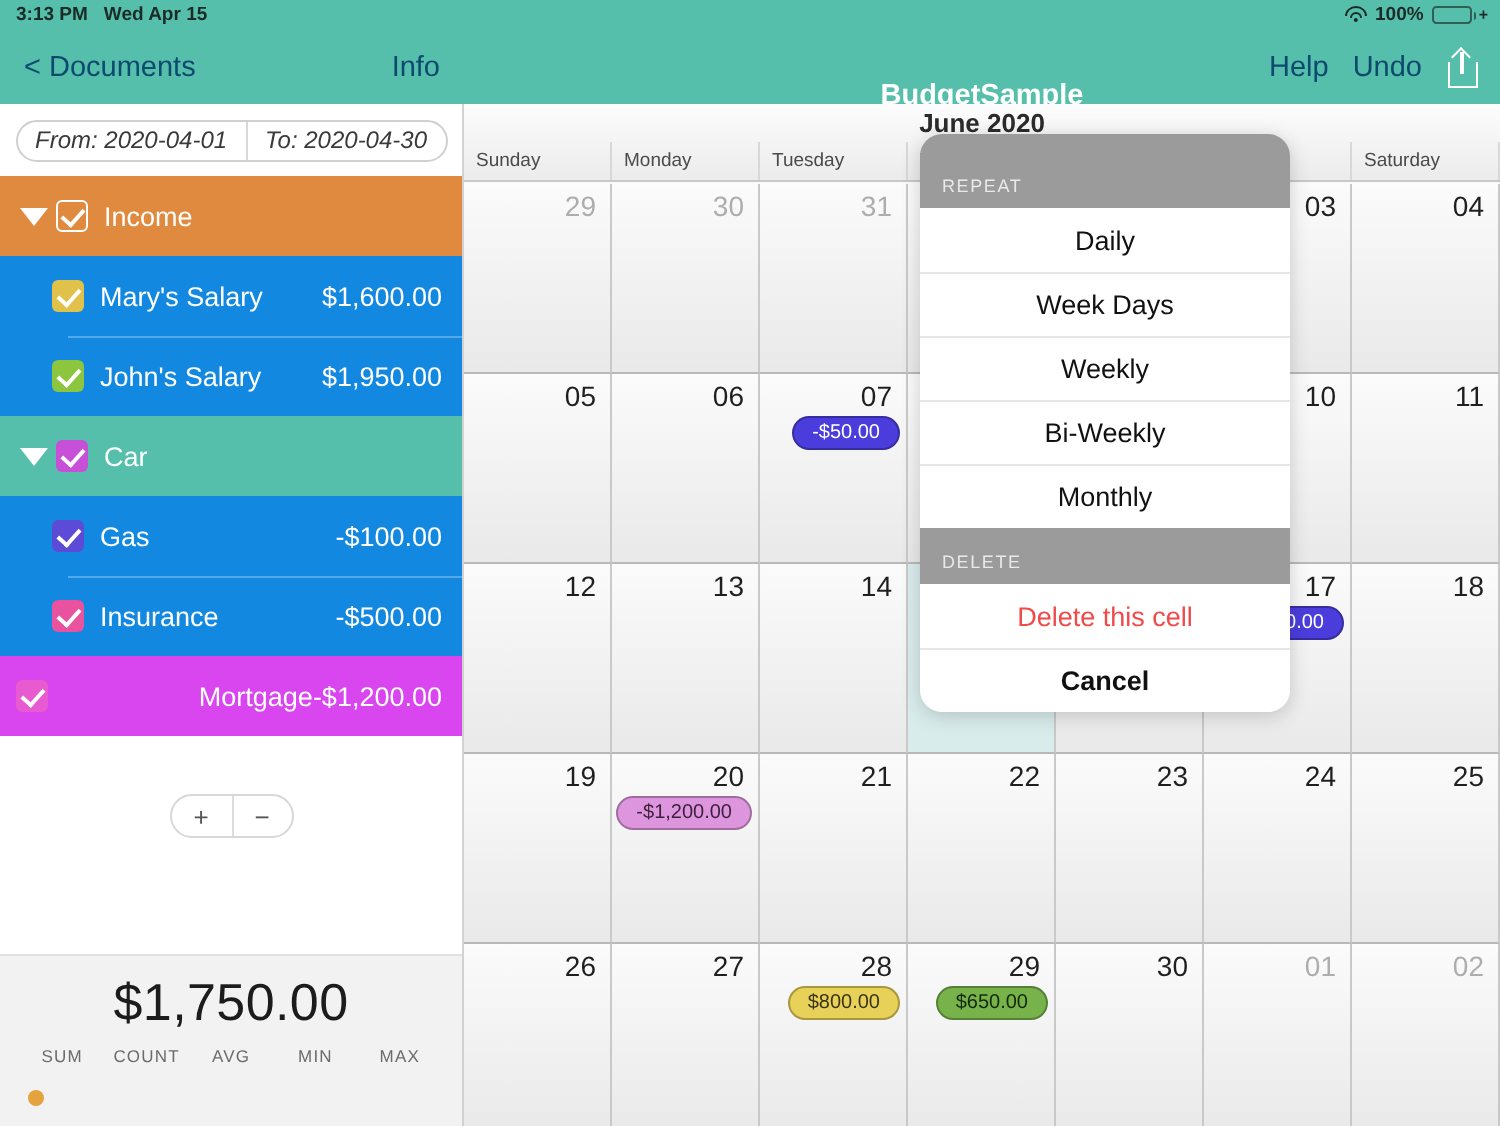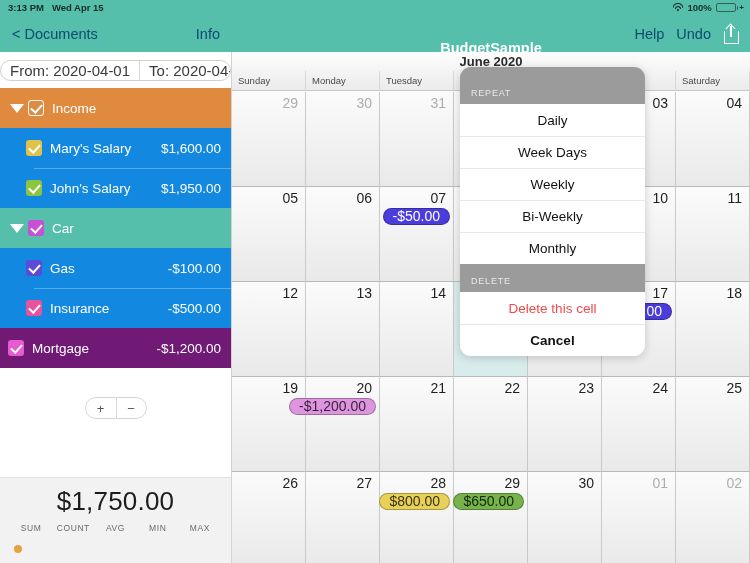--- a/index.html
+++ b/index.html
@@ -69,34 +69,34 @@
     background: #fff; border-right: 1px solid #d2d2d2;
   }
   .daterange-wrap { height: 36px; display: flex; align-items: center; justify-content: center; background: #fff; }
   .daterange {
     display: flex; align-items: stretch; height: 21px;
     border: 1px solid #cfcfcf; border-radius: 11px; overflow: hidden;
     background: #fff;
   }
   .dr-seg {
     display: flex; align-items: center; padding: 0 9px;
-    font-size: 15px; color: #3a3a3a; white-space: nowrap; cursor: pointer;
+    font-size: 12px; color: #3a3a3a; white-space: nowrap; cursor: pointer; font-style: italic;
   }
   .dr-seg + .dr-seg { border-left: 1px solid #d8d8d8; }
 
   .rows { position: relative; }
   .row {
     position: relative; display: flex; align-items: center;
     height: 40px; padding-left: 8px; padding-right: 10px;
     color: #fff; font-size: 13.5px; cursor: pointer;
   }
   .row.group   { background: #e08a3f; }
   .row.group2  { background: #56bfab; }
   .row.child   { background: #1288e0; }
-  .row.teal    { background: #701a75; }
+  .row.teal    { background: #d946ef; text-align: right; }
   .row.child + .row.child::before {
     content: ""; position: absolute; top: 0; left: 34px; right: 0; height: 1px;
     background: rgba(255,255,255,.28);
   }
   .tri {
     width: 18px; height: 18px; margin-right: 2px;
     display: flex; align-items: center; justify-content: center; flex: 0 0 18px;
   }
   .tri::after {
     content: ""; border-left: 7px solid transparent; border-right: 7px solid transparent;
@@ -175,21 +175,21 @@
   }
   .cal-cell.sel { background: #d9ecec; }
   .cal-num {
     position: absolute; top: 3px; right: 7px;
     font-size: 14px; font-weight: normal; color: #1f1f1f;
   }
   .cal-cell.muted .cal-num { color: #adadad; }
   .badge {
     position: absolute; top: 21px; right: 3px;
     border-radius: 9px; padding: 1px 9px;
-    font-size: 14px; line-height: 13px; white-space: nowrap;
+    font-size: 10px; line-height: 13px; white-space: nowrap;
     border: 1px solid rgba(0,0,0,.28);
     margin-left: 32px;
   }
 
   
   .sheet {
     position: absolute; top: 67px; left: 460px; width: 185px;
     border-radius: 11px; overflow: hidden;
     box-shadow: 0 2px 10px rgba(0,0,0,.18);
     z-index: 20;

